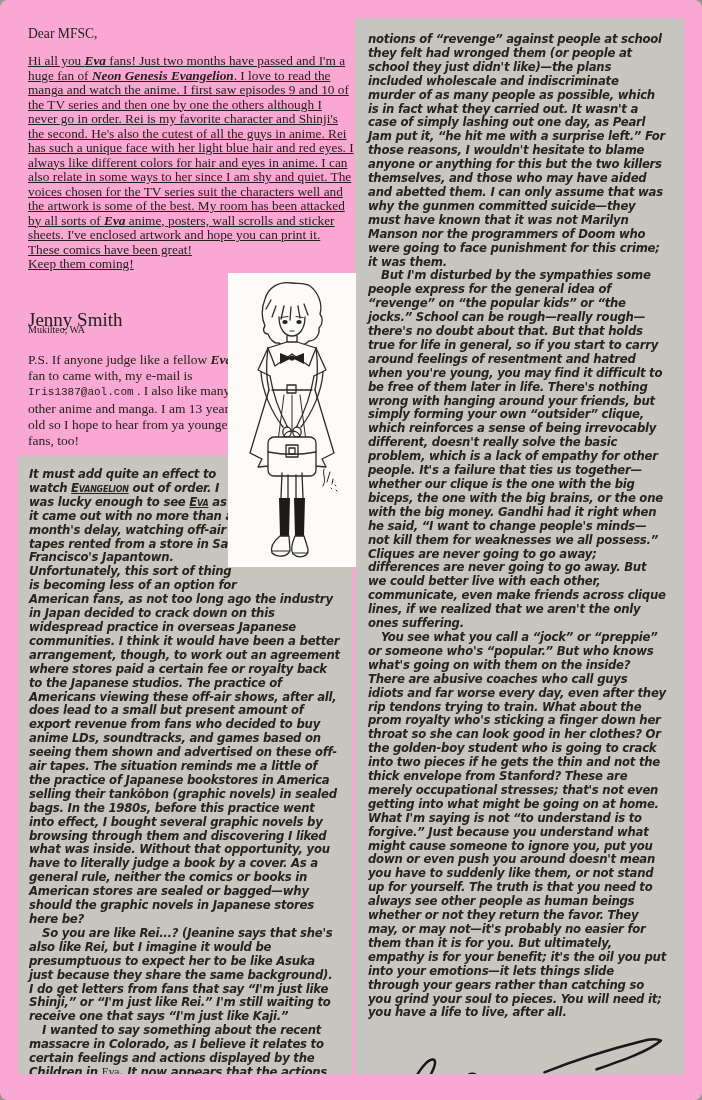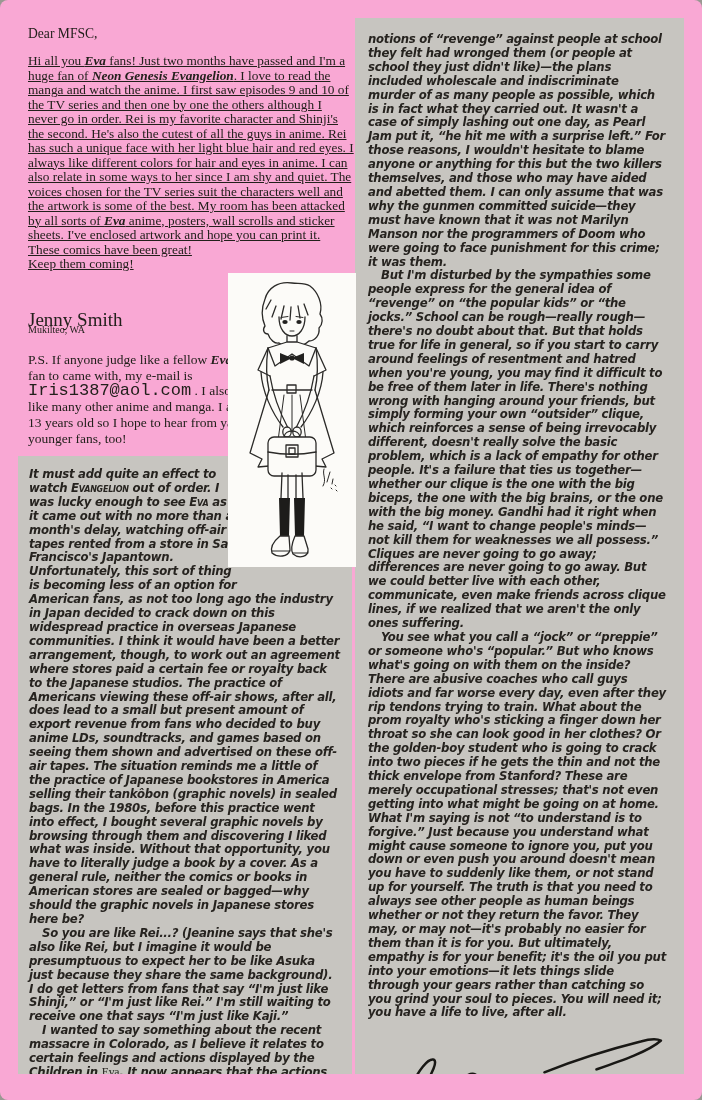--- a/index.html
+++ b/index.html
@@ -14,22 +14,22 @@
     position:absolute;left:28px;top:54px;width:326px;margin:0;
     font-size:13.3px;line-height:14.5px;white-space:pre-line;text-decoration:underline;
   }
   .signer-name{position:absolute;left:28px;top:312px;margin:0;font-size:19px;line-height:15px;}
   .signer-loc{position:absolute;left:28px;top:322px;margin:0;font-size:10px;line-height:15px;}
   .ps{
     position:absolute;left:28px;top:352px;width:215px;margin:0;
     font-size:13.5px;line-height:15.7px;
   }
   .seg-bi{font-weight:700;font-style:italic;}
-  .seg-mono{font-family:"Liberation Mono",monospace;font-size:17px;}
-  .seg-sc{font-variant:small-caps;}
+  .seg-mono{font-family:"Liberation Mono",monospace;font-size:11px;}
+  .seg-sc{font-variant:small-caps;text-decoration:underline;}
   .seg-rm{font-family:"Liberation Serif",serif;font-style:normal;font-weight:400;}
   
   .gray-panel{position:absolute;background:#c7c5c0;box-sizing:border-box;overflow:hidden;}
   .techno{
     font-family:"DejaVu Sans",sans-serif;font-weight:700;font-style:italic;
     font-size:11.7px;line-height:13.9px;letter-spacing:-0.25px;color:#26231f;
   }
   .left-reply{left:18px;top:456px;width:334px;height:618px;padding:12px 12px 0 11px;}
   .right-reply{left:355px;top:18px;width:329px;height:1056px;padding:15px 18px 0 13px;}
   .gray-panel p{margin:0;}

